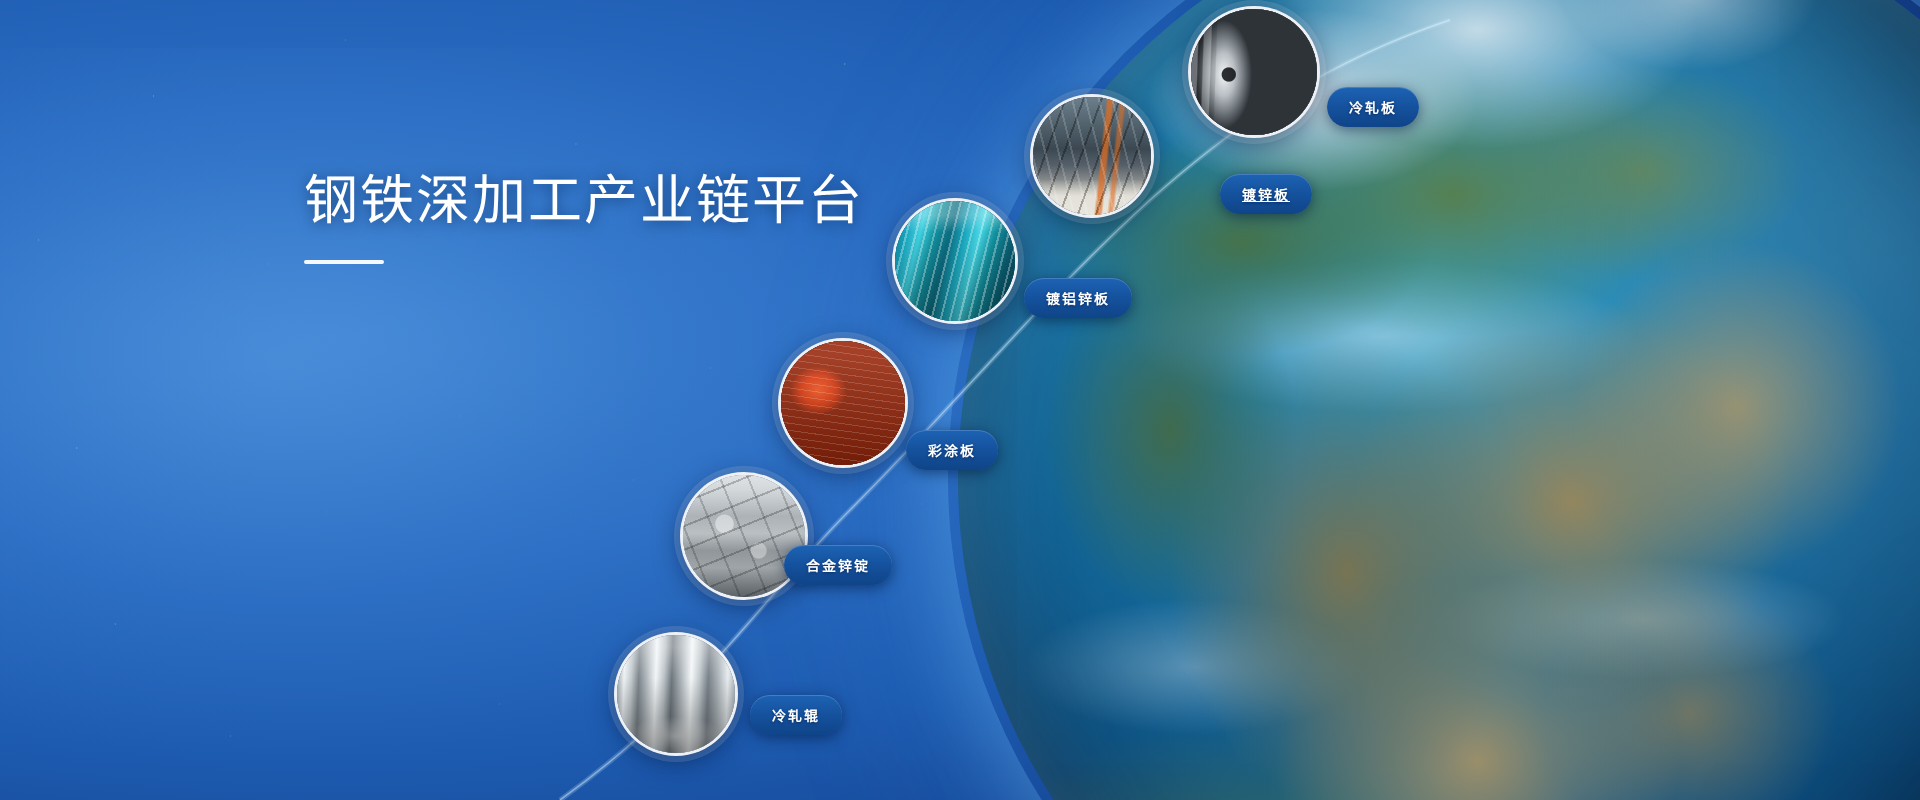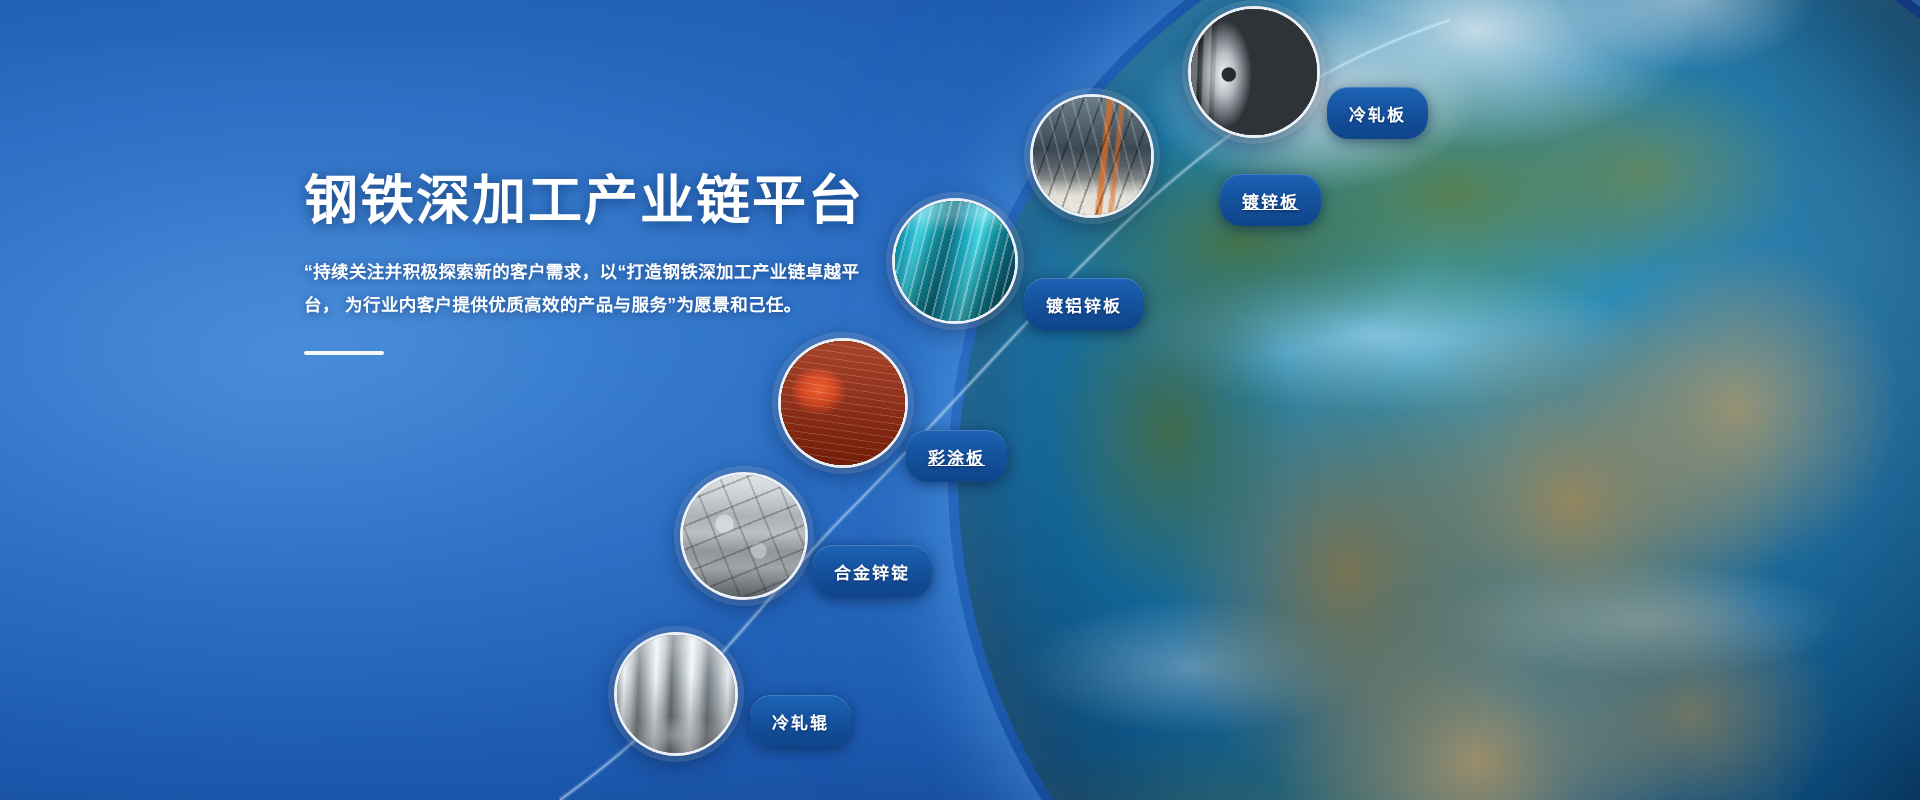--- a/index.html
+++ b/index.html
@@ -130,21 +130,21 @@
   .copy {
     position: absolute;
     left: 304px; top: 170px;
     width: 620px;
     z-index: 6;
   }
   .headline {
     margin: 0;
     font-size: 54px;
     line-height: 1.12;
-    font-weight: 700;
+    font-weight: 400;
     color: #ffffff;
     letter-spacing: 2px;
     text-shadow: 0 2px 14px rgba(3,30,70,.55);
     white-space: nowrap;
   }
   .subcopy {
     margin: 26px 0 0 0;
     font-size: 17.5px;
     line-height: 1.85;
     font-weight: 700;
@@ -269,26 +269,26 @@
       linear-gradient(180deg, rgba(255,255,255,.30) 0 10%, rgba(0,0,0,0) 36%, rgba(0,0,0,.38) 100%),
       radial-gradient(ellipse 60% 24% at 50% 86%, rgba(255,255,255,.55) 0%, rgba(255,255,255,0) 70%);
   }
 
   
   .pill {
     position: absolute;
     display: inline-flex;
     align-items: center;
     justify-content: center;
-    height: 52px;
+    height: 40px;
     padding: 0 22px;
     border-radius: 21px;
     background: linear-gradient(180deg, #1d63b4 0%, #15529e 48%, #0f4488 100%);
     color: #ffffff;
-    font-size: 17px;
+    font-size: 14px;
     font-weight: 700;
     letter-spacing: 2px;
     white-space: nowrap;
     box-shadow: 0 3px 14px rgba(2,22,58,.55), inset 0 1px 0 rgba(255,255,255,.18);
     text-shadow: 0 1px 3px rgba(0,20,60,.55);
   }
 </style>
 </head>
 <body>
 
@@ -304,24 +304,20 @@
     <div class="earth-atmo"></div>
   </div>
 
   <svg class="arc-svg" viewBox="0 0 1920 800" aria-hidden="true">
     <path d="M 560,800 C 700,700 760,600 850,510 C 960,400 1040,300 1150,200 C 1240,120 1330,60 1450,20" fill="none" stroke="rgba(255,255,255,0.42)" stroke-width="1.6"></path>
     <path d="M 560,800 C 700,700 760,600 850,510 C 960,400 1040,300 1150,200 C 1240,120 1330,60 1450,20" fill="none" stroke="rgba(190,230,255,0.22)" stroke-width="5"></path>
   </svg>
 
   <div class="copy">
     <h1 class="headline">钢铁深加工产业链平台</h1>
-    <p class="subcopy">
-      <span>“持续关注并积极探索新的客户需求，以“打造钢铁深加工产业链卓越平台，</span>
-      <span>为行业内客户提供优质高效的产品与服务”为愿景和己任。</span>
-    </p>
     <div class="rule"></div>
   </div>
 
   <div class="node">
     <div class="thumb" style="left:1188px; top:6px; width:132px; height:132px;">
       <div class="inner art-coils"></div>
     </div>
     <div class="pill" style="left:1327px; top:87px;">冷轧板</div>
   </div>
 
@@ -336,28 +332,28 @@
     <div class="thumb" style="left:892px; top:198px; width:126px; height:126px;">
       <div class="inner art-aluzinc"></div>
     </div>
     <div class="pill" style="left:1024px; top:278px;font-family:Liberation Serif, serif;">镀铝锌板</div>
   </div>
 
   <div class="node">
     <div class="thumb" style="left:778px; top:338px; width:130px; height:130px;">
       <div class="inner art-colorcoat"></div>
     </div>
-    <div class="pill" style="left:906px; top:430px;text-decoration:underline;">彩涂板</div>
+    <div class="pill" style="left:906px; top:430px;">彩涂板</div>
   </div>
 
   <div class="node">
     <div class="thumb" style="left:680px; top:472px; width:128px; height:128px;">
       <div class="inner art-ingots"></div>
     </div>
-    <div class="pill" style="left:812px; top:545px;text-align:right;">合金锌锭</div>
+    <div class="pill" style="left:784px; top:545px;text-align:right;">合金锌锭</div>
   </div>
 
   <div class="node">
     <div class="thumb" style="left:614px; top:632px; width:124px; height:124px;">
       <div class="inner art-rolls"></div>
     </div>
     <div class="pill" style="left:750px; top:695px;text-align:right;">冷轧辊</div>
   </div>
 
 </div>

